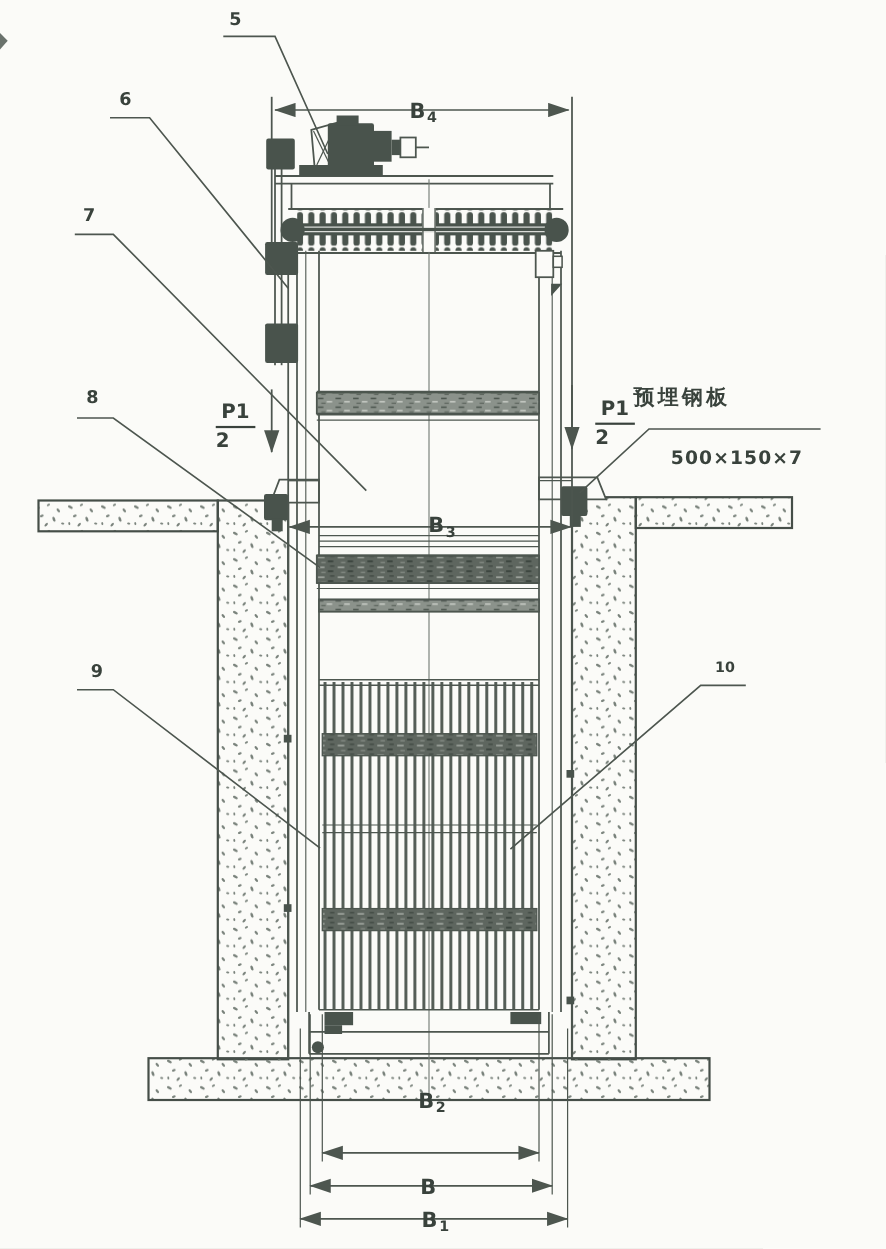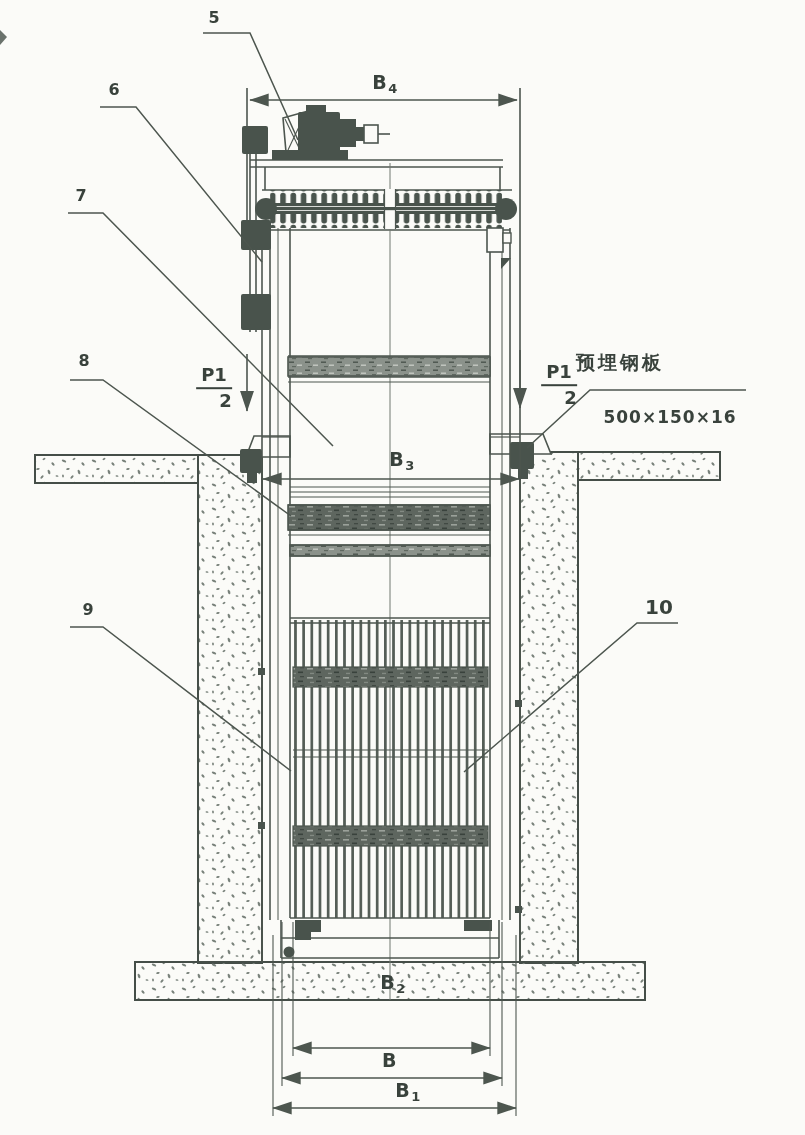--- a/index.html
+++ b/index.html
@@ -6,24 +6,24 @@
   .page{
     position:relative;width:805px;height:1135px;margin:0 auto;
     background:#fbfbf8;overflow:hidden;
     font-family:"DejaVu Sans","Liberation Sans",sans-serif;
     color:#39423c;
   }
   .page svg{position:absolute;left:0;top:0;}
   .lbl{position:absolute;transform:translate(-50%,-50%);white-space:nowrap;
        font-weight:600;line-height:1;user-select:none;}
   .callout{font-size:16px;}
-  .callout-lg{font-size:20px;}
-  .dim{font-size:19px;letter-spacing:.5px;}
+  .callout-lg{font-size:13px;}
+  .dim{font-size:19px;letter-spacing:.5px;margin-top:19px;}
   .dim .sub{font-size:13px;vertical-align:-4px;margin-left:1px;}
-  .frac{position:absolute;transform:translate(-50%,-50%);text-align:right;
+  .frac{position:absolute;transform:translate(-50%,-50%);text-align:left;
         font-weight:600;font-size:18px;line-height:1.1;}
   .frac .num{display:block;padding:0 5px 2px;border-bottom:2.5px solid #39423c;}
   .frac .den{display:block;padding-top:2px;}
   .cn{font-size:19px;letter-spacing:3px;}
   .size{font-size:17px;letter-spacing:1px;}
 </style>
 </head>
 <body>
 
 <div class="page">
@@ -233,27 +233,27 @@
   <div class="lbl callout" style="left:114px;top:90px">6</div>
   <div class="lbl callout" style="left:81px;top:196px">7</div>
   <div class="lbl callout" style="left:84px;top:361px">8</div>
   <div class="lbl callout" style="left:88px;top:610px">9</div>
   <div class="lbl callout-lg lbl" style="left:659px;top:607px">10</div>
 
   <div class="lbl dim" style="left:385px;top:84px"><span>B</span><span class="sub">4</span></div>
   <div class="lbl dim" style="left:402px;top:461px"><span>B</span><span class="sub">3</span></div>
   <div class="lbl dim" style="left:393px;top:984px"><span>B</span><span class="sub">2</span></div>
   <div class="lbl dim" style="left:390px;top:1062px"><span>B</span><span class="sub"></span></div>
-  <div class="lbl dim" style="left:408px;top:1092px"><span>B</span><span class="sub">1</span></div>
+  <div class="lbl dim" style="left:396px;top:1092px"><span>B</span><span class="sub">1</span></div>
 
   <div class="frac" style="left:214px;top:388px">
     <span class="num">P1</span>
     <span class="den">2</span>
   </div>
   <div class="frac" style="left:559px;top:385px">
     <span class="num">P1</span>
     <span class="den">2</span>
   </div>
 
   <div class="lbl cn" style="left:620px;top:362px">预埋钢板</div>
-  <div class="lbl size" style="left:670px;top:417px">500×150×16</div>
+  <div class="lbl size" style="left:670px;top:417px">500×150×7</div>
 
 </div>
 
 </body></html>

